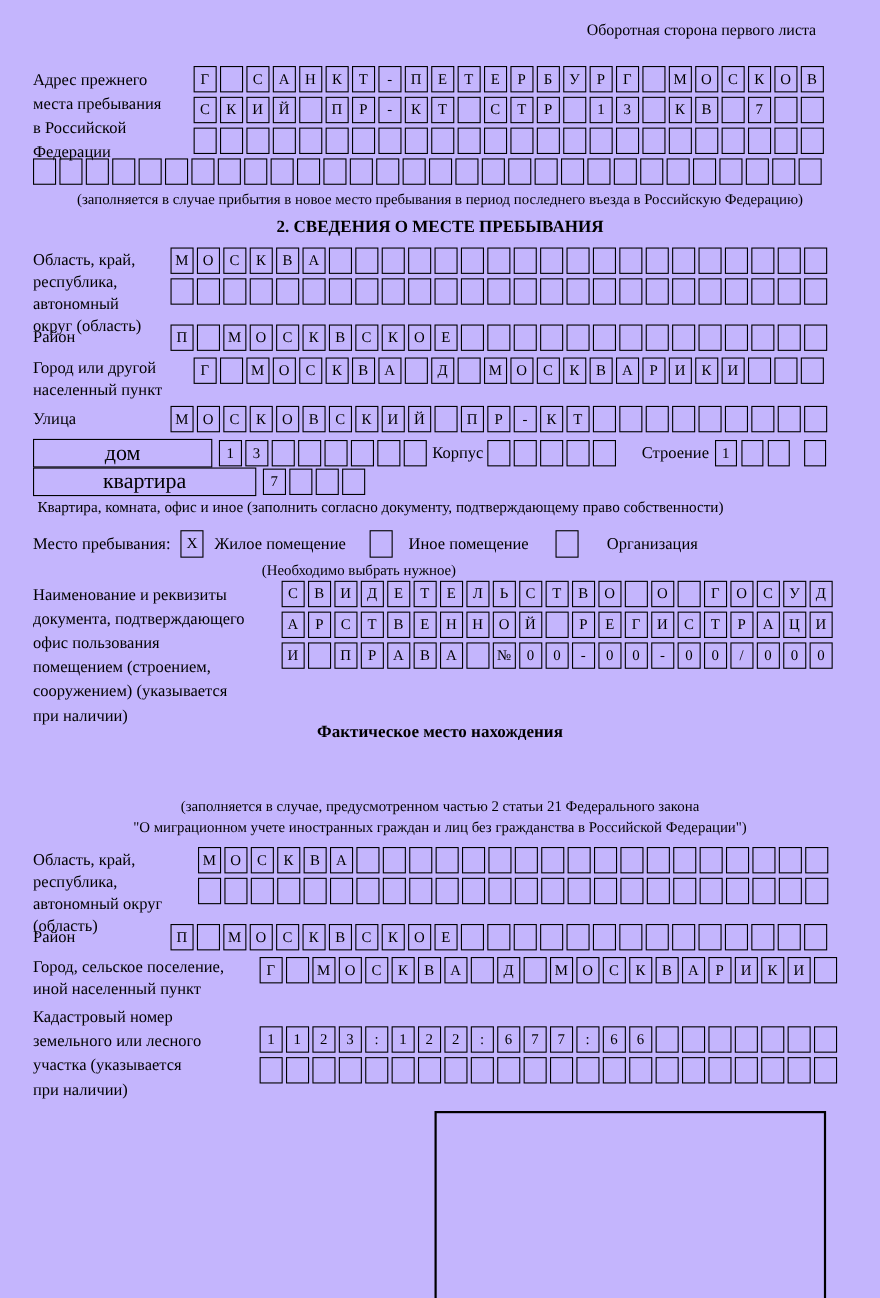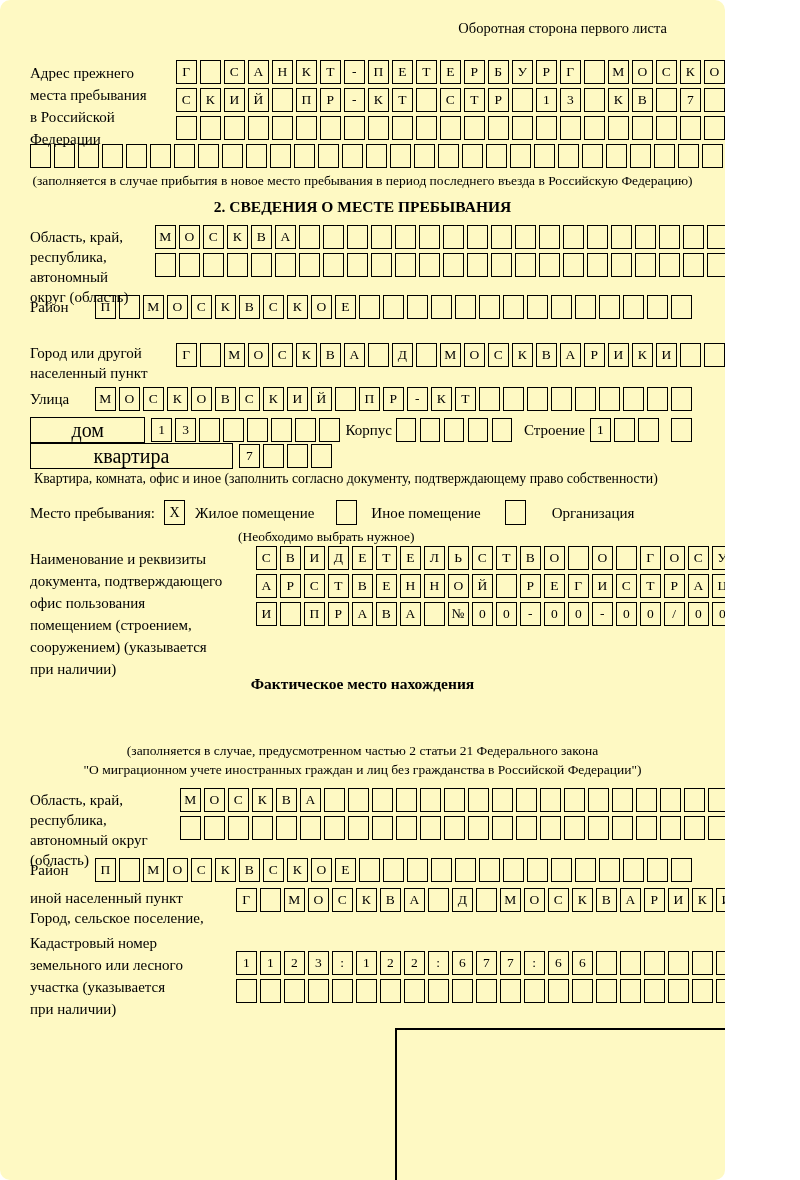--- a/index.html
+++ b/index.html
@@ -1,25 +1,24 @@
 <!DOCTYPE html>
 <html><head>
 <meta charset="utf-8">
 <style>
   html,body{margin:0;padding:0;background:#fff;}
   .page{
     position:relative;
-    width:725px;height:1180px;
-    background:#fef9c3;color:#000;
+    width:800px;height:1180px;
+    background:#c4b5fd;color:#000;
     font-family:"Liberation Serif","DejaVu Serif",serif;
     font-size:15px;line-height:20px;
     box-sizing:border-box;
     padding:18px 30px 0 30px;
     overflow:hidden;
-    border-radius:10px;
   }
   .corner{text-align:right;padding-right:28px;font-size:14.5px;}
   .rel{position:relative;}
   .flabel{position:absolute;left:0;top:2px;line-height:20px;}
   .flabel div{white-space:nowrap;}
   .rows{display:block;}
   .cellrow{display:flex;margin-bottom:4px;height:24px;}
   .cell{
     box-sizing:border-box;flex:0 0 20.5px;width:20.5px;height:24px;
     border:1.5px solid #000;margin-right:3.5px;
@@ -272,21 +271,21 @@
         <span class="cell"></span>
         <span class="cell"></span>
         <span class="cell"></span>
         <span class="cell"></span>
         <span class="cell"></span>
         <span class="cell"></span>
         <span class="cell"></span>
       </div>
   </div>
 
-  <div class="rel" style="margin-top:24px;min-height:42px;">
+  <div class="rel" style="margin-top:6px;min-height:42px;">
     <div class="flabel" style="width:142px;top:0;">
         <div>Город или другой</div>
         <div>населенный пункт</div>
       </div>
     <div class="cellrow ml146" style="margin-top:2px;">
         <span class="cell">Г</span>
         <span class="cell"></span>
         <span class="cell">М</span>
         <span class="cell">О</span>
         <span class="cell">С</span>
@@ -356,21 +355,21 @@
         <span class="cell"></span>
       </div>
     <div style="margin:0 4px 0 2px;">Корпус</div>
     <div class="cellrow" style="margin:0;">
         <span class="cell"></span>
         <span class="cell"></span>
         <span class="cell"></span>
         <span class="cell"></span>
         <span class="cell"></span>
       </div>
-    <div style="margin:0 5px 0 8px;">Строение</div>
+    <div style="margin:0 5px 0 20px;">Строение</div>
     <div class="cellrow" style="margin:0;">
         <span class="cell">1</span>
         <span class="cell"></span>
         <span class="cell"></span>
       </div>
     <div class="cellrow" style="margin:0 0 0 9px;">
         <span class="cell"></span>
       </div>
   </div>
 
@@ -573,22 +572,22 @@
         <span class="cell"></span>
         <span class="cell"></span>
         <span class="cell"></span>
         <span class="cell"></span>
         <span class="cell"></span>
       </div>
   </div>
 
   <div class="rel" style="margin-top:6px;min-height:42px;">
     <div class="flabel" style="width:202px;top:0;">
+        <div>Город, сельское поселение,</div>
         <div>иной населенный пункт</div>
-        <div>Город, сельское поселение,</div>
       </div>
     <div class="cellrow ml206" style="margin-top:2px;">
         <span class="cell">Г</span>
         <span class="cell"></span>
         <span class="cell">М</span>
         <span class="cell">О</span>
         <span class="cell">С</span>
         <span class="cell">К</span>
         <span class="cell">В</span>
         <span class="cell">А</span>

